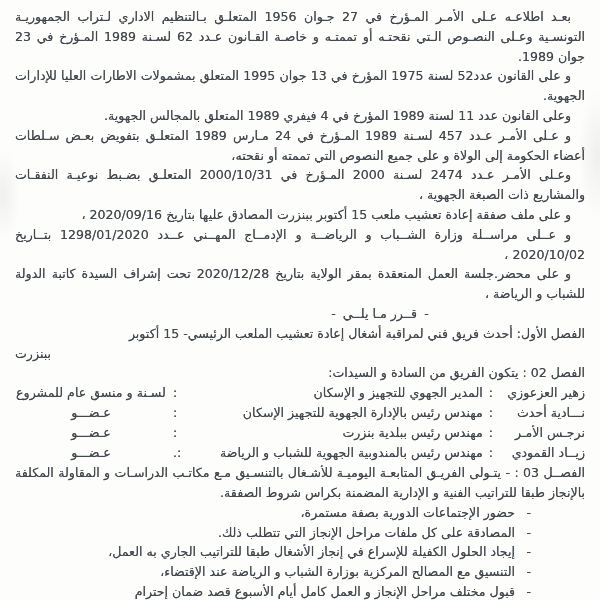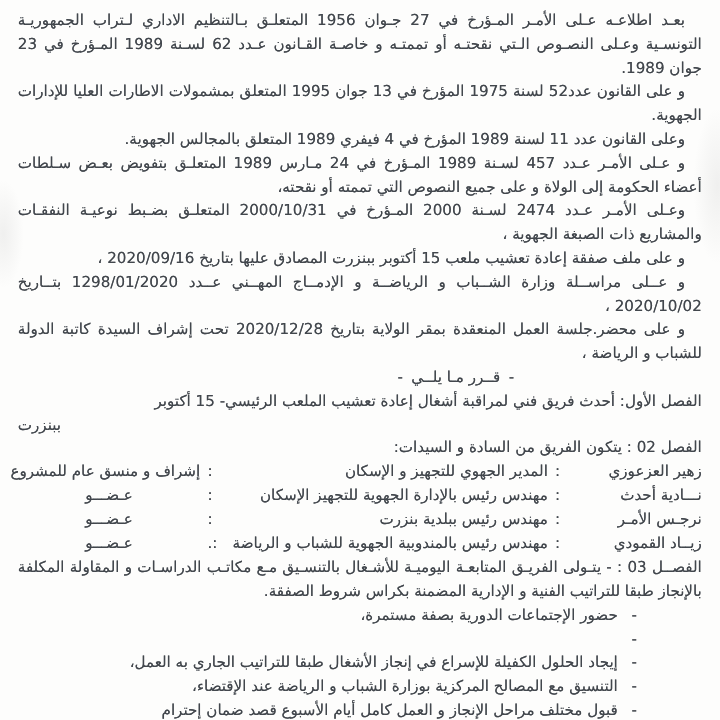--- a/index.html
+++ b/index.html
@@ -48,21 +48,21 @@
     margin: 0;
     text-align: left;
     padding-right: 34px;
   }
   .team { margin: 0; }
   .team-row {
     display: flex;
     align-items: baseline;
     height: 20px;
   }
-  .t-name  { flex: none; width: 86px; text-align: right; white-space: nowrap; margin-left: 26px; }
+  .t-name  { flex: none; width: 86px; text-align: right; white-space: nowrap; }
   .t-c     { flex: none; padding: 0 6px; }
   .t-role  { flex: 1; text-align: right; white-space: nowrap; overflow: hidden; }
   .t-pos   { flex: none; width: 152px; text-align: center; white-space: nowrap; }
   .duties { margin: 0; }
   .duty-item {
     display: flex;
     align-items: baseline;
     padding-right: 54px;
   }
   .duty-item .bullet { flex: none; width: 16px; }
@@ -91,21 +91,21 @@
 <p class="indent-cont">ببنزرت</p>
 
 <p class="article"><span class="u">الفصل 02</span><span> : يتكون الفريق من السادة و السيدات:</span></p>
 
 <div class="team">
   <div class="team-row">
     <span class="t-name">زهير العزعوزي</span>
     <span class="t-c">:</span>
     <span class="t-role">المدير الجهوي للتجهيز و الإسكان</span>
     <span class="t-c">:</span>
-    <span class="t-pos">إشراف و منسق عام للمشروع</span>
+    <span class="t-pos">لسـنة و منسق عام للمشروع</span>
   </div>
   <div class="team-row">
     <span class="t-name">نـــادية أحدث</span>
     <span class="t-c">:</span>
     <span class="t-role">مهندس رئيس بالإدارة الجهوية للتجهيز الإسكان</span>
     <span class="t-c">:</span>
     <span class="t-pos">عـضـــو</span>
   </div>
   <div class="team-row">
     <span class="t-name">نرجـس الأمـر</span>
@@ -125,20 +125,21 @@
 
 <p class="article"><span class="u">الفصــل 03</span><span> : - يتـولى الفريـق المتابعـة اليوميـة للأشـغال بالتنسـيق مـع مكاتـب الدراسـات و المقاولة المكلفة بالإنجاز طبقا للتراتيب الفنية و الإدارية المضمنة بكراس شروط الصفقة.</span></p>
 
 <div class="duties">
   <div class="duty-item">
     <span class="bullet">-</span>
     <span class="duty-text">حضور الإجتماعات الدورية بصفة مستمرة،</span>
   </div>
   <div class="duty-item">
     <span class="bullet">-</span>
+    <span class="duty-text">المصادقة على كل ملفات مراحل الإنجاز التي تتطلب ذلك.</span>
   </div>
   <div class="duty-item">
     <span class="bullet">-</span>
     <span class="duty-text">إيجاد الحلول الكفيلة للإسراع في إنجاز الأشغال طبقا للتراتيب الجاري به العمل،</span>
   </div>
   <div class="duty-item">
     <span class="bullet">-</span>
     <span class="duty-text">التنسيق مع المصالح المركزية بوزارة الشباب و الرياضة عند الإقتضاء،</span>
   </div>
   <div class="duty-item">

